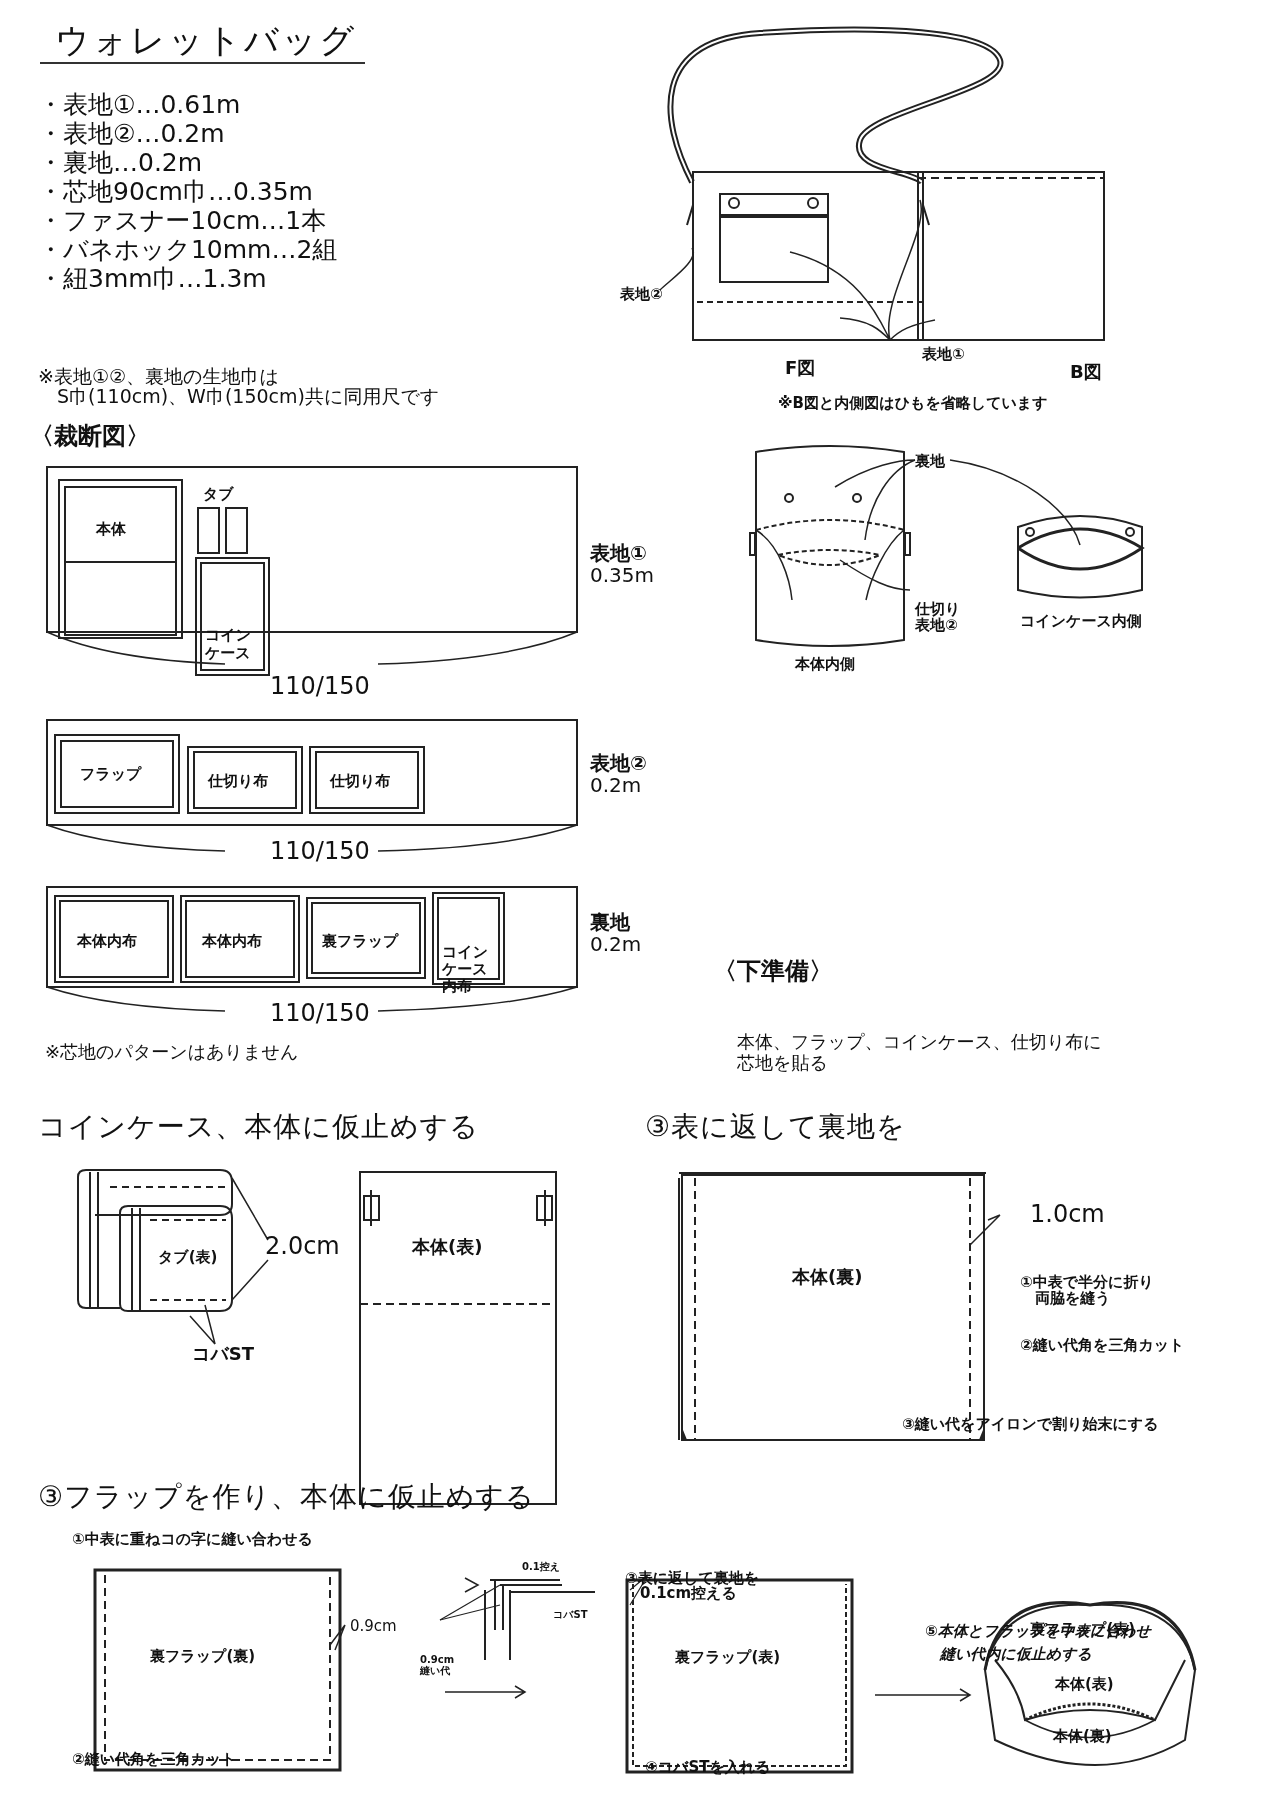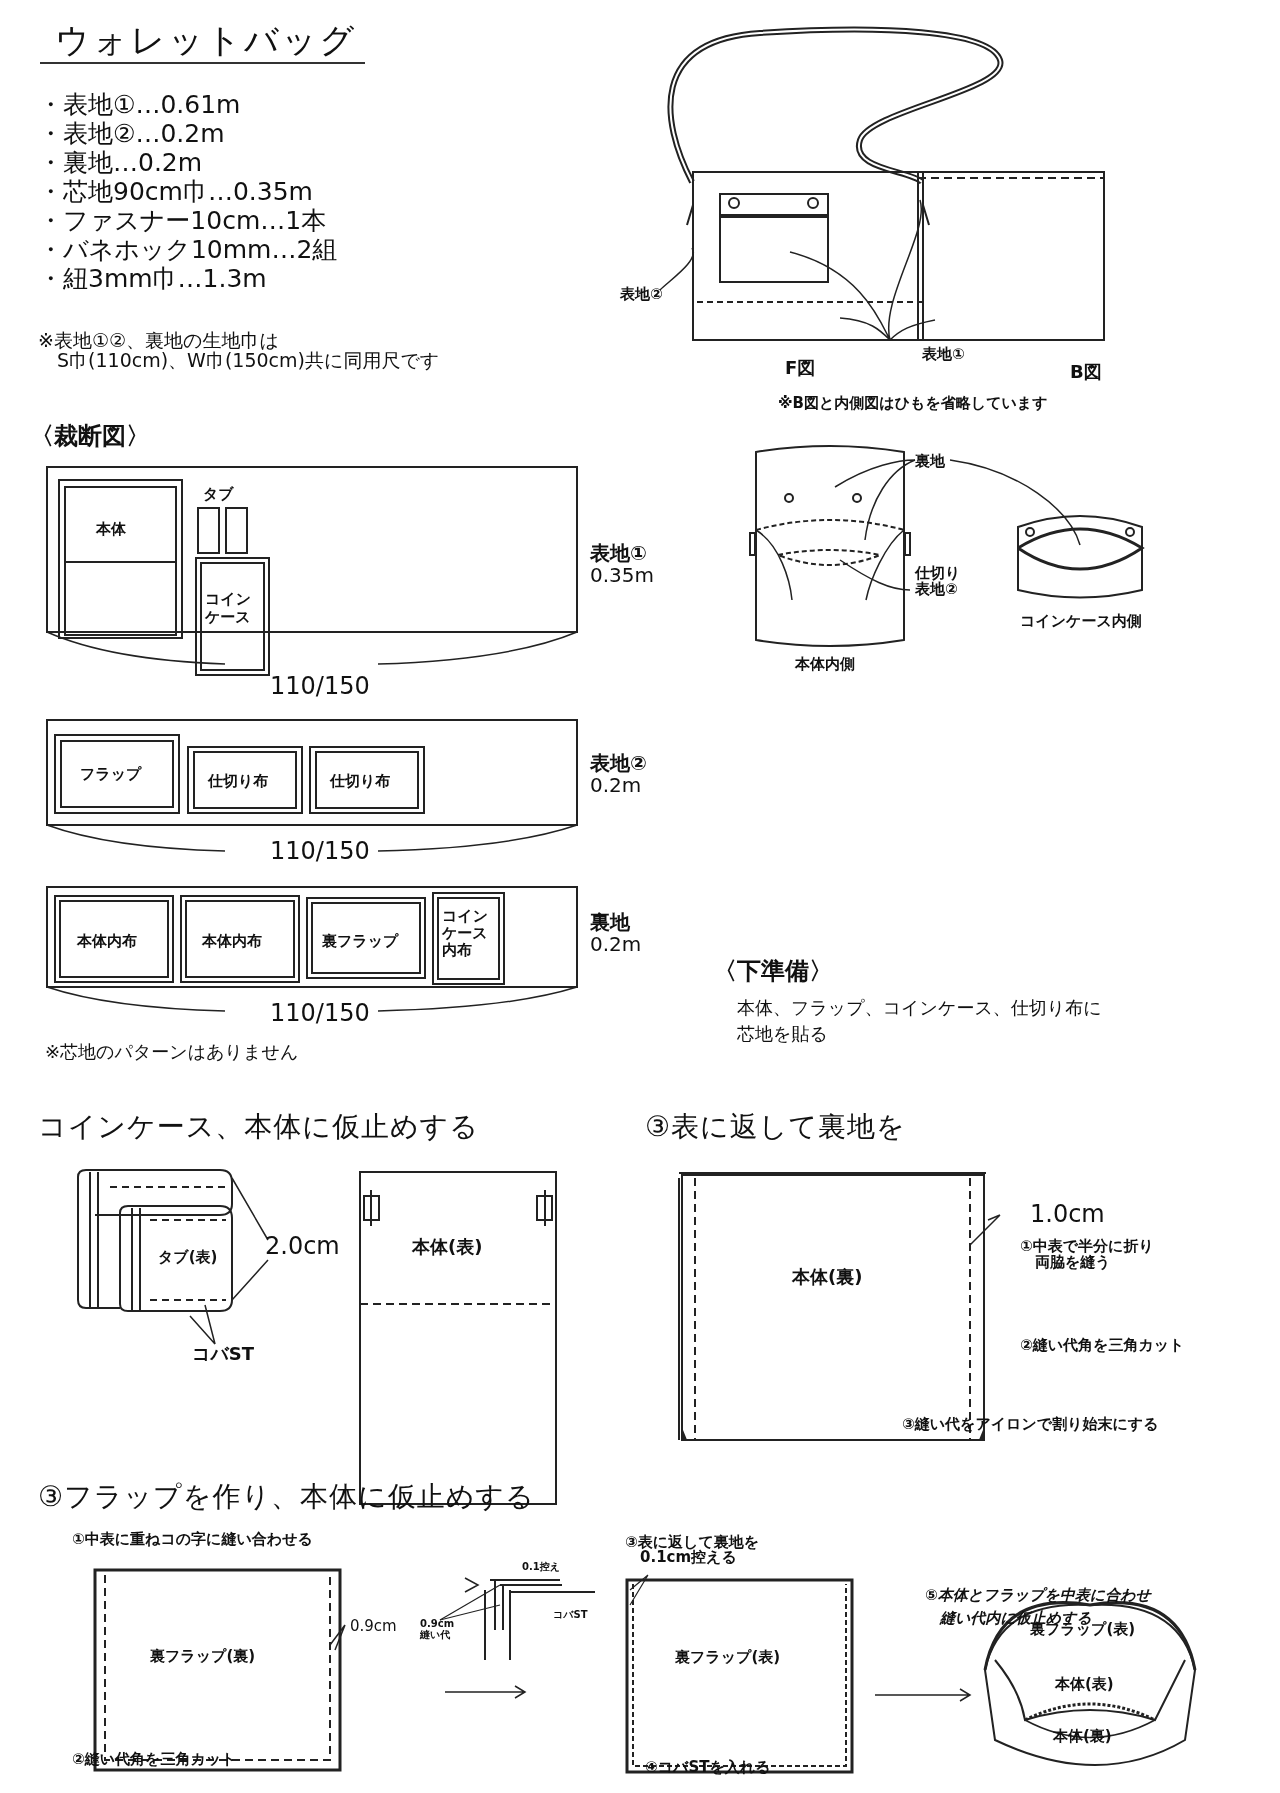--- a/index.html
+++ b/index.html
@@ -12,21 +12,21 @@
   .mat-list li:before{content:"・";}
   .note{font-size:19px;line-height:20px;}
   .section{font-size:24px;font-weight:bold;}
   .lbl{font-size:15px;font-weight:bold;white-space:nowrap;}
   .lbl-md{font-size:18px;font-weight:bold;white-space:nowrap;}
   .lbl-lg{font-size:24px;white-space:nowrap;}
   .fabric-label{font-size:20px;line-height:21px;font-weight:bold;}
   .center{text-align:left;}
   svg{position:absolute;left:0;top:0;}
   .step-title{font-size:28px;letter-spacing:1px;}
-  .multiline{white-space:pre-line;}
+  .multiline{white-space:pre-line;margin-top:36px;}
 </style>
 </head>
 <body>
 
 <div class="abs title">ウォレットバッグ</div>
 <div class="abs title-rule"></div>
 
 <ul class="abs mat-list">
   <li>表地①…0.61m</li>
   <li>表地②…0.2m</li>
@@ -200,21 +200,21 @@
 <div class="abs lbl" style="left:322px;top:932px;text-align:right;">裏フラップ</div>
 <div class="abs lbl multiline center" style="left:442px;top:908px;line-height:17px;">コイン
 ケース
 内布</div>
 <div class="abs fabric-label" style="left:590px;top:912px;">裏地</div>
 <div class="abs fabric-label" style="left:590px;top:934px;font-weight:normal;">0.2m</div>
 <div class="abs lbl-lg" style="left:270px;top:999px;">110/150</div>
 <div class="abs lbl-md" style="left:45px;top:1040px;font-weight:normal;">※芯地のパターンはありません</div>
 
 <div class="abs section" style="left:713px;top:955px;">〈下準備〉</div>
-<div class="abs lbl-md multiline" style="left:737px;top:995px;line-height:26px;font-weight:normal;">本体、フラップ、コインケース、仕切り布に
+<div class="abs lbl-md multiline" style="left:737px;top:995px;line-height:21px;font-weight:normal;">本体、フラップ、コインケース、仕切り布に
 芯地を貼る</div>
 
 <div class="abs step-title" style="left:38px;top:1108px;">コインケース、本体に仮止めする</div>
 <div class="abs lbl" style="left:158px;top:1248px;">タブ(表)</div>
 <div class="abs lbl-lg" style="left:265px;top:1232px;">2.0cm</div>
 <div class="abs lbl-md" style="left:192px;top:1342px;">コバST</div>
 <div class="abs lbl-md" style="left:412px;top:1235px;">本体(表)</div>
 
 <div class="abs step-title" style="left:645px;top:1108px;">③表に返して裏地を</div>
 <div class="abs lbl-md" style="left:792px;top:1265px;">本体(裏)</div>

